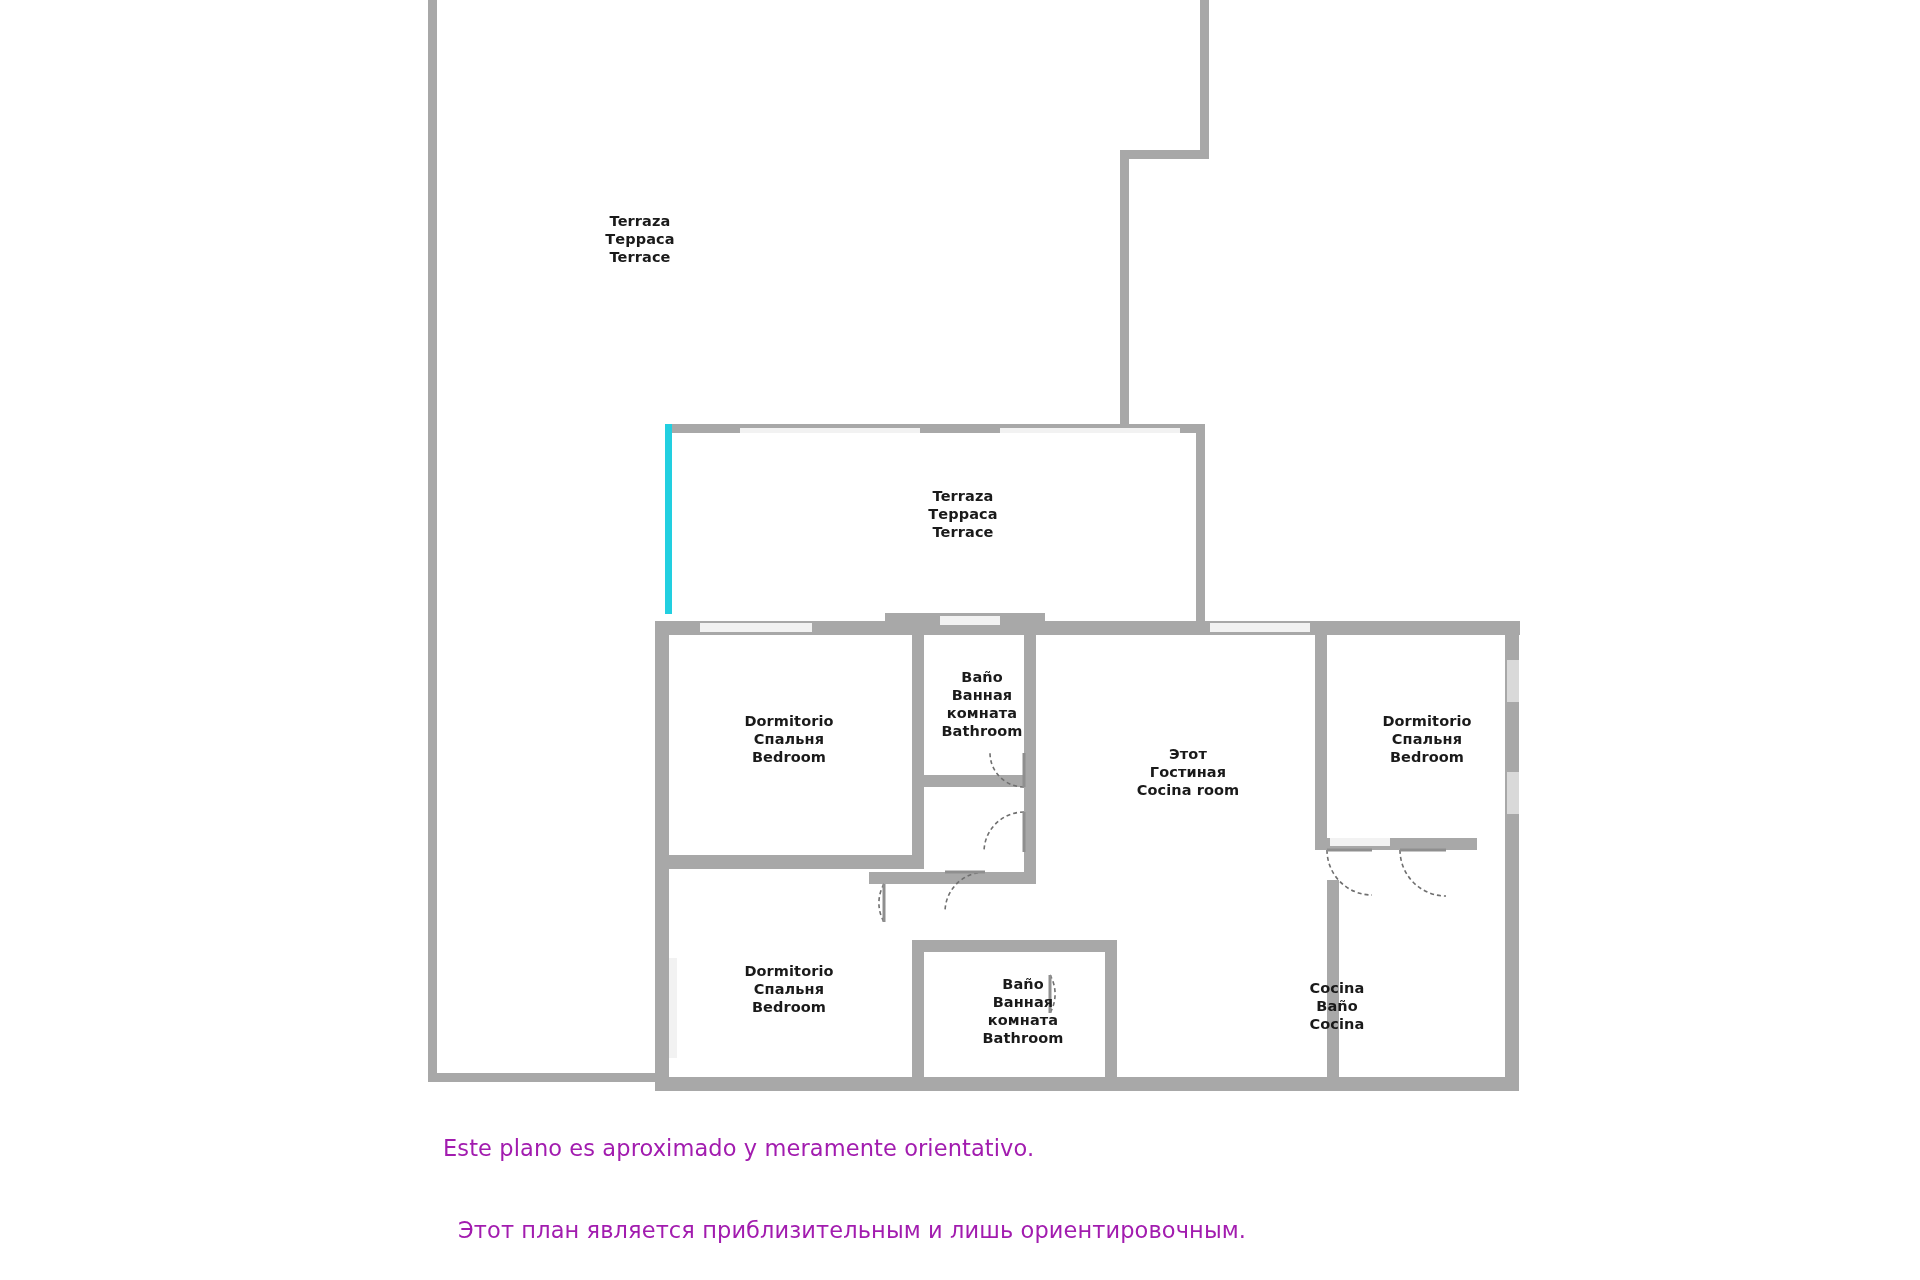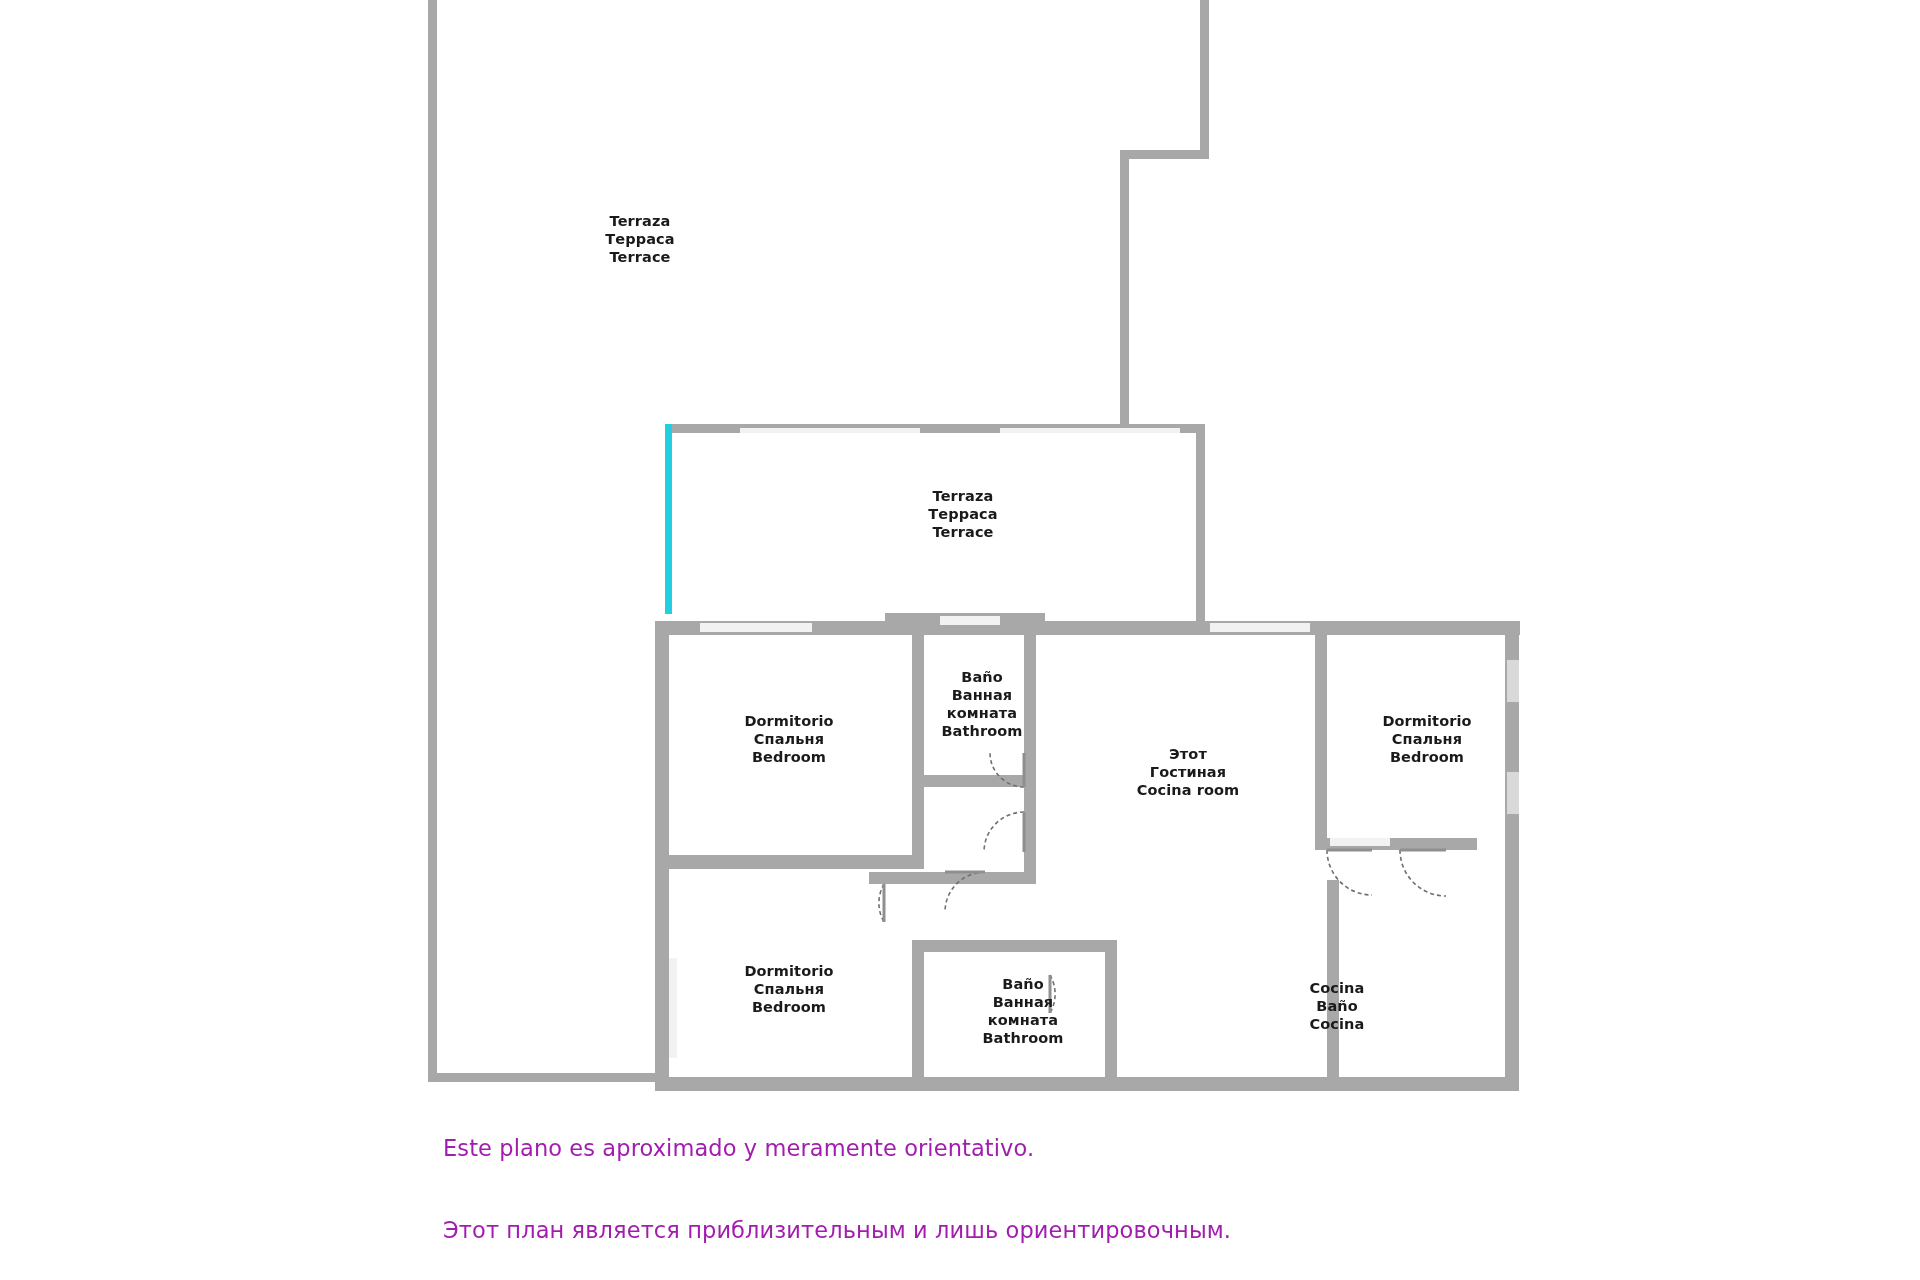--- a/index.html
+++ b/index.html
@@ -42,21 +42,21 @@
   .disclaimer {
     position: absolute;
     left: 443px;
     font-family: "DejaVu Sans", sans-serif;
     font-size: 22.5px;
     color: #a21caf;
     white-space: nowrap;
     letter-spacing: 0.1px;
   }
   .disclaimer-es { top: 1135px; }
-  .disclaimer-ru { top: 1217px; }
+  .disclaimer-ru { top: 1217px; margin-left: 15px; }
 </style>
 </head>
 <body>
 
 <div id="plan-root">
 
   <svg class="floorplan-svg" viewBox="0 0 1920 1280">
 
     <g>
 

